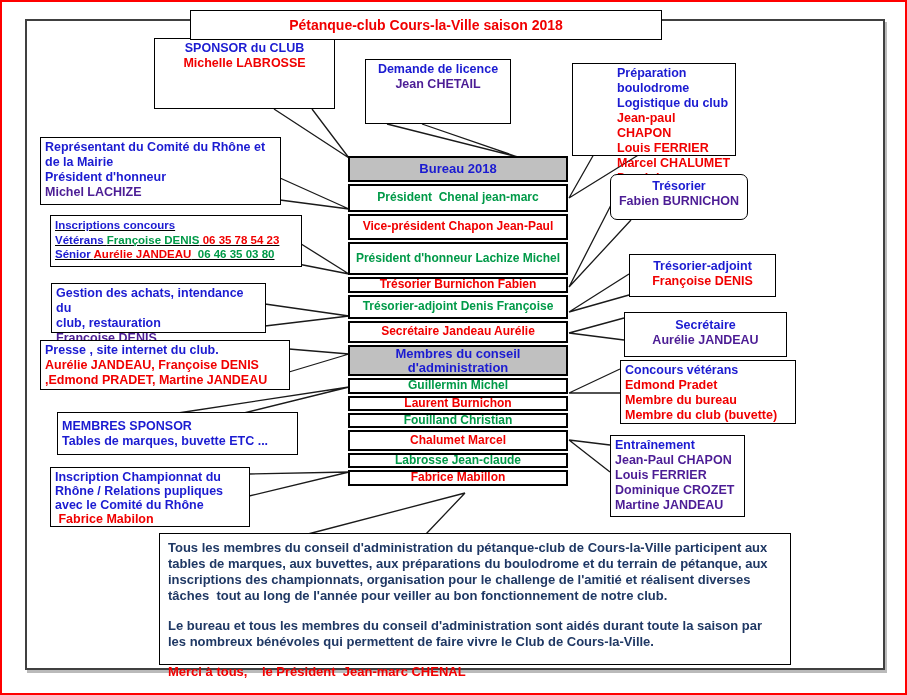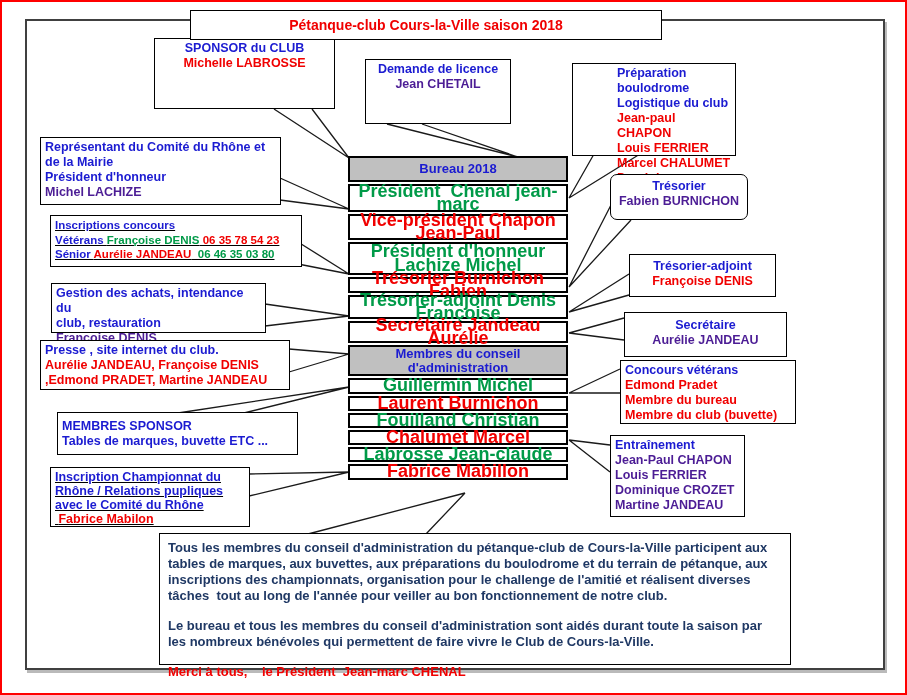--- a/index.html
+++ b/index.html
@@ -10,21 +10,21 @@
          box-sizing:border-box;box-shadow:2px 3px 0 rgba(130,130,130,.55);background:transparent;}
   svg.wires{position:absolute;left:0;top:0;width:907px;height:695px;z-index:1;pointer-events:none;}
   .box{position:absolute;background:#fff;border:1.5px solid #000;box-sizing:border-box;z-index:2;
        font-size:12.5px;line-height:15px;padding:2px 4px;}
   .title-box{left:188px;top:8px;width:472px;height:30px;display:flex;align-items:center;justify-content:center;
              font-size:14px;z-index:3;}
   .tl{white-space:pre-wrap;}
   .center .tl{text-align:center;}
   .table{position:absolute;left:346px;top:154px;width:220px;display:flex;flex-direction:column;gap:2px;z-index:2;}
   .cell{border:2px solid #000;background:#fff;box-sizing:border-box;display:flex;align-items:center;
-        justify-content:center;text-align:center;font-size:18px;line-height:13.5px;white-space:pre-wrap;padding:0 2px;}
+        justify-content:center;text-align:center;font-size:12px;line-height:13.5px;white-space:pre-wrap;padding:0 2px;}
   .hdr{background:#c0c0c0;font-size:13px;}
   .footer-box{left:157px;top:531px;width:632px;height:132px;font-size:13px;line-height:16px;padding:4px 8px;}
   .fp{margin:2px 0 0 0;white-space:pre-wrap;}
   .fp-gap{margin-top:14px;}
   .c-blue{color:#1b1bd1;} .c-red{color:#f00000;} .c-green{color:#009a48;}
   .c-purple{color:#4c1d95;} .c-navy{color:#1f3864;}
 </style>
 </head>
 <body>
 
@@ -95,21 +95,21 @@
       <div class="tl"><span class="c-blue">Presse , site internet du club.</span></div>
       <div class="tl"><span class="c-red">Aurélie JANDEAU, Françoise DENIS</span></div>
       <div class="tl"><span class="c-red">,Edmond PRADET, Martine JANDEAU</span></div>
     </div>
 
   <div class="box" style="left:55px;top:410px;width:241px;height:43px;padding-top:6px;">
       <div class="tl"><span class="c-blue">MEMBRES SPONSOR</span></div>
       <div class="tl"><span class="c-blue">Tables de marques, buvette ETC ...</span></div>
     </div>
 
-  <div class="box" style="left:48px;top:465px;width:200px;height:60px;line-height:14px;text-decoration:underline;">
+  <div class="box" style="left:48px;top:465px;width:200px;height:60px;line-height:14px;">
       <div class="tl"><span class="c-blue">Inscription Championnat du</span></div>
       <div class="tl"><span class="c-blue">Rhône / Relations pupliques</span></div>
       <div class="tl"><span class="c-blue">avec le Comité du Rhône</span></div>
       <div class="tl"><span class="c-red"> Fabrice Mabilon</span></div>
     </div>
 
   <div class="box center" style="left:608px;top:172px;width:138px;height:46px;padding-top:4px;border-radius:7px;">
       <div class="tl"><span class="c-blue">Trésorier</span></div>
       <div class="tl"><span class="c-purple">Fabien BURNICHON</span></div>
     </div>
@@ -144,21 +144,21 @@
     <div class="cell c-green" style="height:28px">Président  Chenal jean-marc</div>
     <div class="cell c-red" style="height:26px">Vice-président Chapon Jean-Paul</div>
     <div class="cell c-green" style="height:33px">Président d'honneur Lachize Michel</div>
     <div class="cell c-red" style="height:16px">Trésorier Burnichon Fabien</div>
     <div class="cell c-green" style="height:24px">Trésorier-adjoint Denis Françoise</div>
     <div class="cell c-red" style="height:22px">Secrétaire Jandeau Aurélie</div>
     <div class="cell hdr c-blue" style="height:31px">Membres du conseil d'administration</div>
     <div class="cell c-green" style="height:16px">Guillermin Michel</div>
     <div class="cell c-red" style="height:15px">Laurent Burnichon</div>
     <div class="cell c-green" style="height:15px">Fouilland Christian</div>
-    <div class="cell c-red" style="height:15px">Chalumet Marcel</div>
+    <div class="cell c-red" style="height:21px">Chalumet Marcel</div>
     <div class="cell c-green" style="height:15px">Labrosse Jean-claude</div>
     <div class="cell c-red" style="height:16px">Fabrice Mabillon</div>
   </div>
 
   <div class="box footer-box">
     <p class="fp c-navy">Tous les membres du conseil d'administration du pétanque-club de Cours-la-Ville participent aux tables de marques, aux buvettes, aux préparations du boulodrome et du terrain de pétanque, aux inscriptions des championnats, organisation pour le challenge de l'amitié et réalisent diverses tâches  tout au long de l'année pour veiller au bon fonctionnement de notre club.</p>
     <p class="fp fp-gap c-navy">Le bureau et tous les membres du conseil d'administration sont aidés durant toute la saison par les nombreux bénévoles qui permettent de faire vivre le Club de Cours-la-Ville.</p>
     <p class="fp fp-gap c-red">Merci à tous,    le Président  Jean-marc CHENAL</p>
   </div>
 </div>

